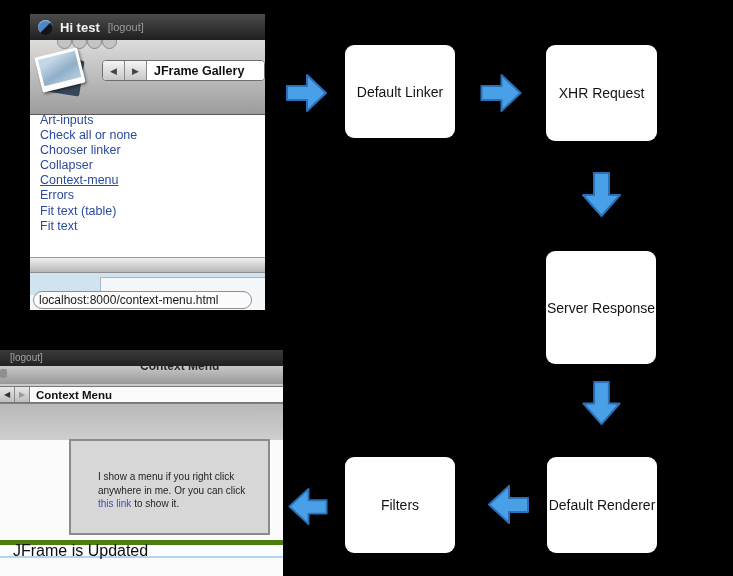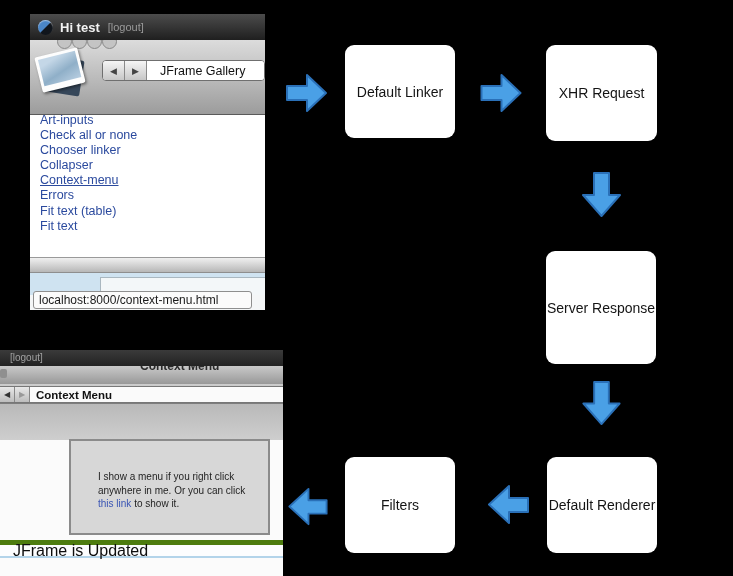--- a/index.html
+++ b/index.html
@@ -28,37 +28,37 @@
   .photo-back{left:16px;top:18px;width:36px;height:36px;background:#36475a;transform:rotate(9deg);
               border-radius:2px;}
   .photo-front{left:8px;top:12px;width:44px;height:36px;background:#fdfdfd;transform:rotate(-14deg);
                border-radius:2px;box-shadow:1px 2px 3px rgba(0,0,0,.45);padding:3px 3px 6px 3px;box-sizing:border-box;}
   .photo-img{width:100%;height:100%;background:linear-gradient(160deg,#c4d7e7 20%,#8fafc8 60%,#b7cde0);}
   .nav-control{left:72px;top:20px;height:21px;width:163px;display:flex;border:1px solid #6f6f6f;
                border-radius:4px;overflow:hidden;box-sizing:border-box;background:#fff;}
   .nav-btn{width:21px;flex:0 0 auto;display:flex;align-items:center;justify-content:center;
            background:linear-gradient(#f5f5f5,#c7c7c7);border-right:1px solid #8a8a8a;
            font-family:"DejaVu Sans",sans-serif;font-size:9px;color:#444;}
-  .nav-field{flex:1;background:#fff;font-size:12.5px;font-weight:normal;color:#111;
-             display:flex;align-items:center;padding-left:13px;}
+  .nav-field{flex:1;background:#fff;font-size:12.5px;font-weight:bold;color:#111;
+             display:flex;align-items:center;padding-left:7px;}
   .i1-content{left:0;top:101px;width:100%;height:142px;background:#fff;
               padding:0 0 0 10px;box-sizing:border-box;overflow:hidden;}
   .link-item{font-size:12.5px;line-height:15.1px;color:var(--list-link);white-space:nowrap;}
   .link-item:first-child{margin-top:-2px;}
   .link-item.active{text-decoration:underline;}
   .i1-overlay{left:138px;top:201px;font-size:17px;color:#151515;white-space:nowrap;}
   .i1-graybar{left:0;top:243px;width:100%;height:16px;
               background:linear-gradient(#f0f0f0,#b7b7b7);
               border-top:1px solid #9a9a9a;border-bottom:1px solid #8e8e8e;box-sizing:border-box;}
   .i1-bluebar{left:0;top:259px;width:100%;height:22px;background:#cfe3f1;}
   .i1-tab{position:absolute;left:70px;top:4px;right:0;bottom:0;background:#f3f7f9;
           border-left:1px solid #a9b7c0;border-top:1px solid #a9b7c0;}
   .i1-bottomwhite{left:0;top:281px;width:100%;height:15px;background:#f4f6f7;}
   .i1-tooltip{left:3px;top:277px;width:219px;height:18px;background:#fbfbfb;border:1px solid #8f8f8f;
-              border-radius:3px;font-size:12px;color:#1a1a1a;line-height:17px;padding-left:5px;
+              border-radius:9px;font-size:12px;color:#1a1a1a;line-height:17px;padding-left:5px;
               box-sizing:border-box;white-space:nowrap;overflow:hidden;}
 
   
   #inset2{left:0;top:350px;width:283px;height:226px;background:#fbfbfb;overflow:hidden;}
   .i2-topbar{left:0;top:0;width:100%;height:16px;background:linear-gradient(#3a3a3a,#222);
              color:#a0a0a0;font-size:10px;line-height:16px;padding-left:10px;box-sizing:border-box;}
   .i2-titlebar{left:0;top:16px;width:100%;height:18px;background:linear-gradient(#c9c9c9,#989898);
                overflow:hidden;}
   .i2-wintitle{position:absolute;left:140px;top:-7px;font-size:12px;font-weight:bold;color:#2a2a2a;white-space:nowrap;}
   .i2-widget{position:absolute;left:0;top:3px;width:7px;height:9px;background:#8f8f8f;border-radius:2px;}

